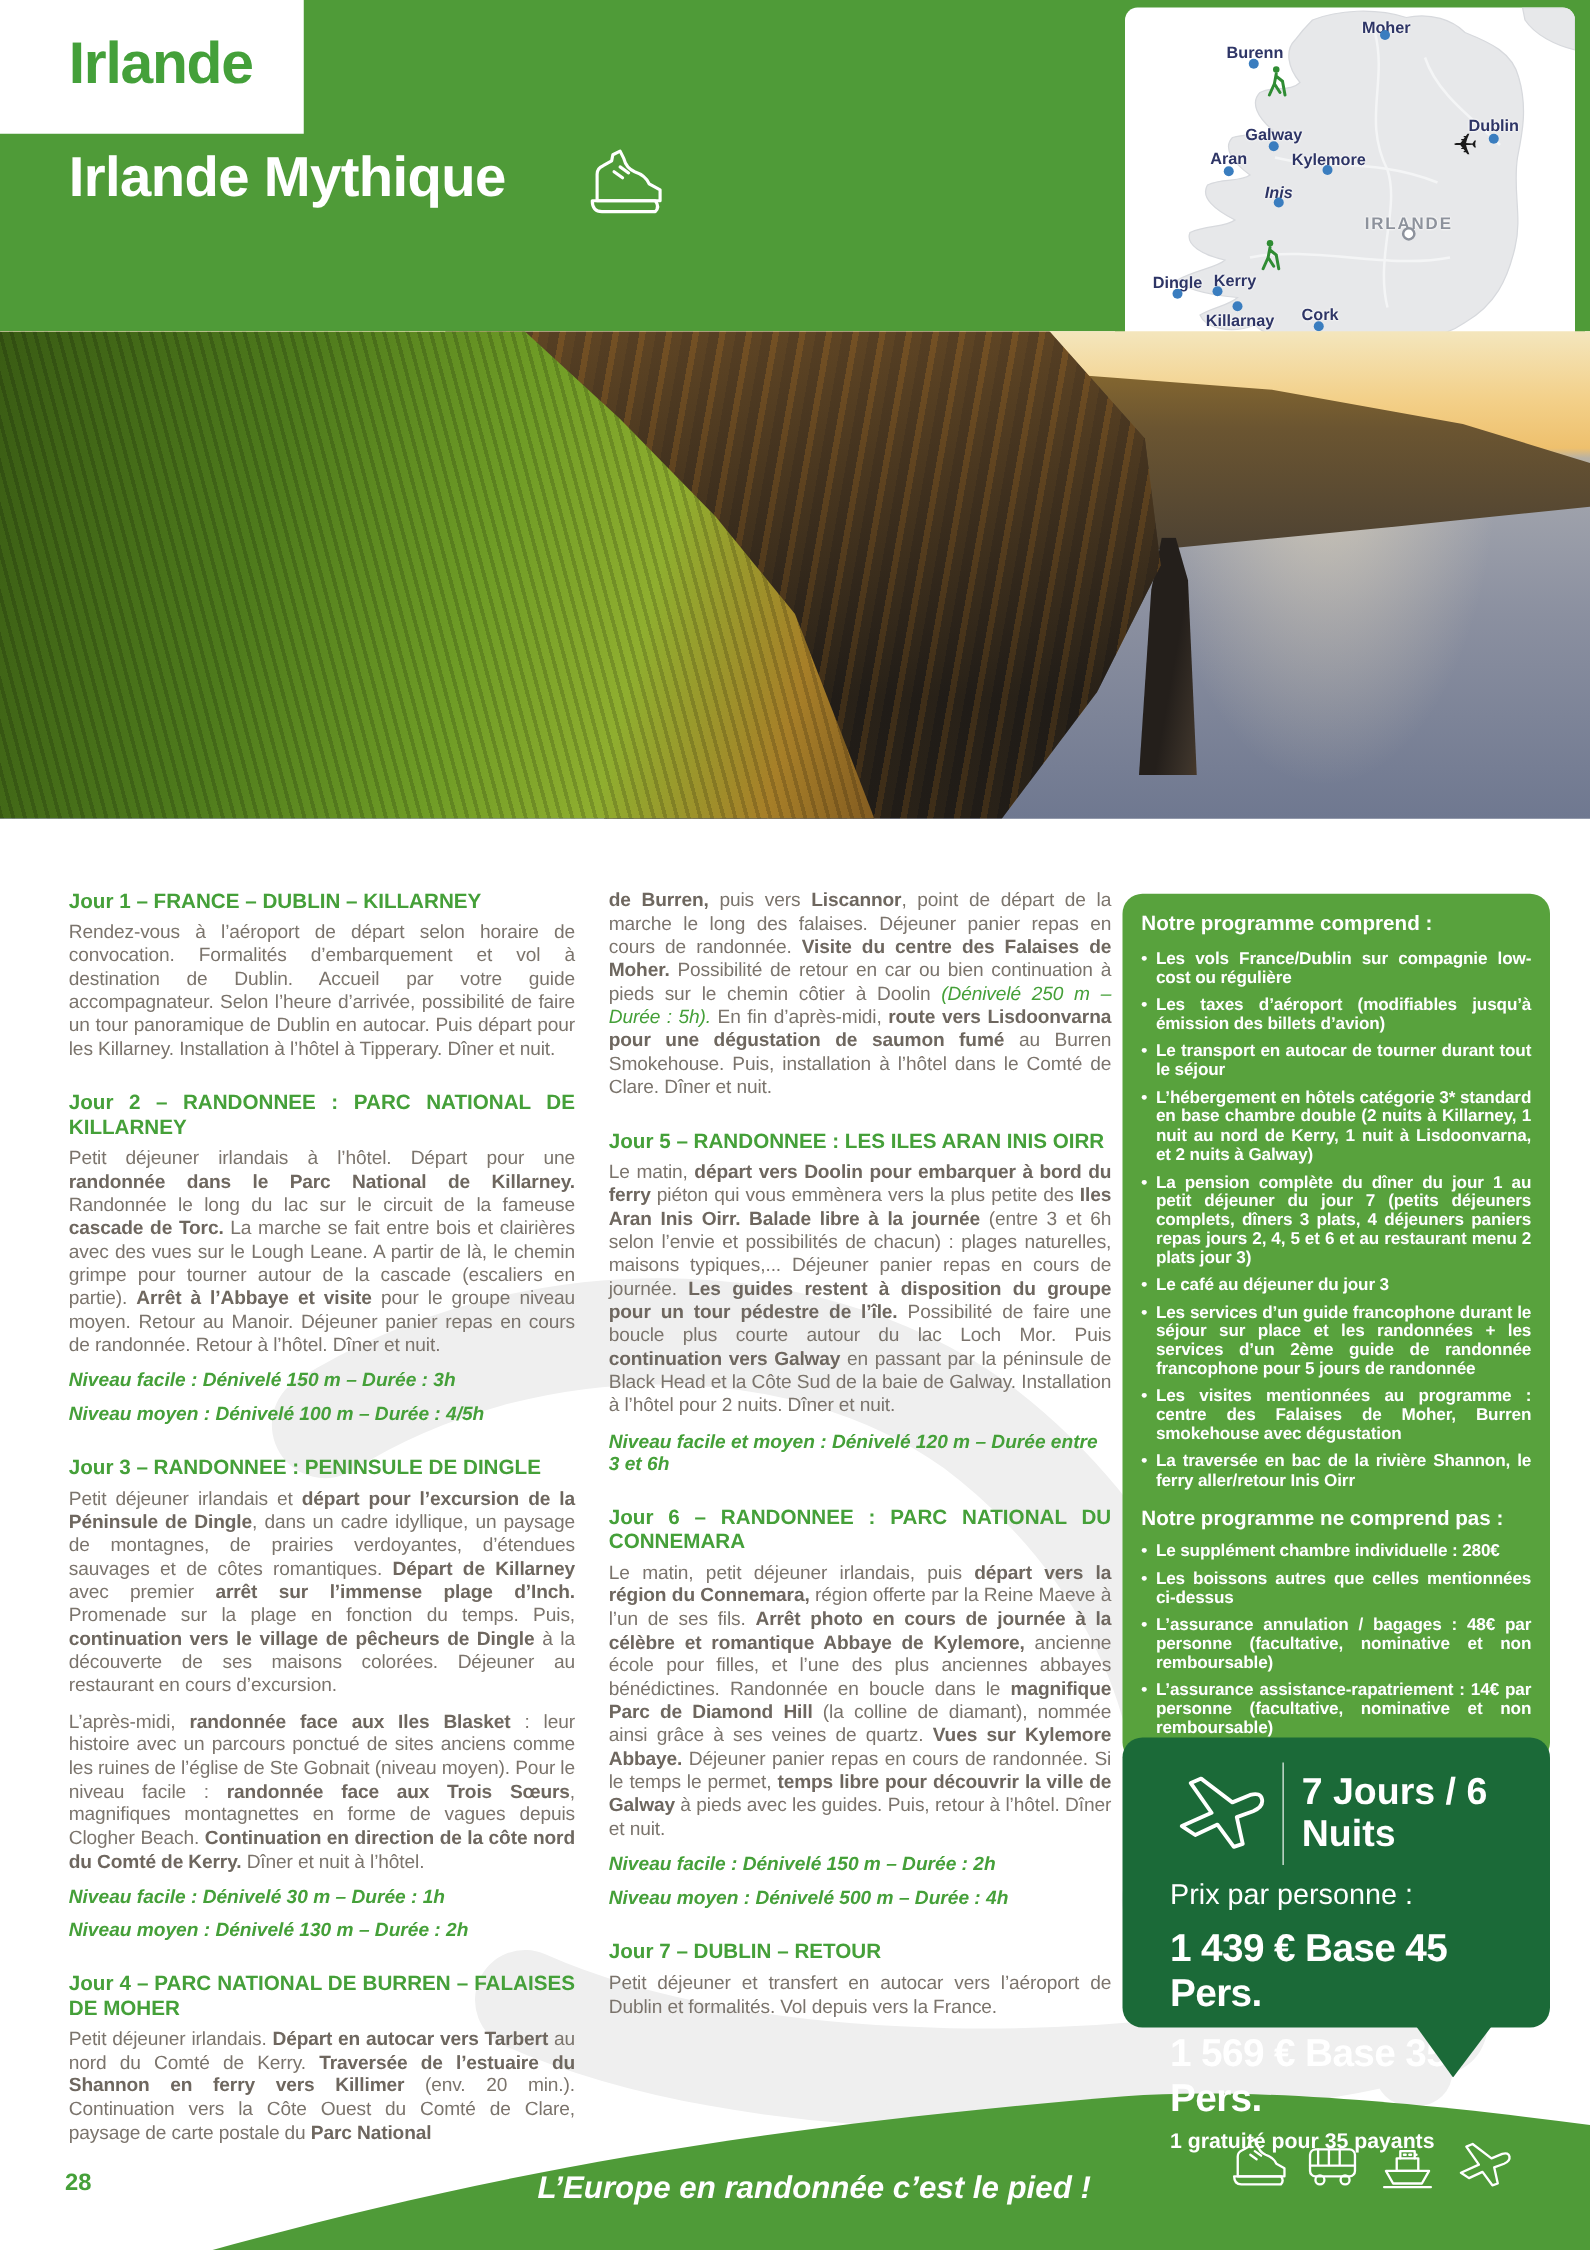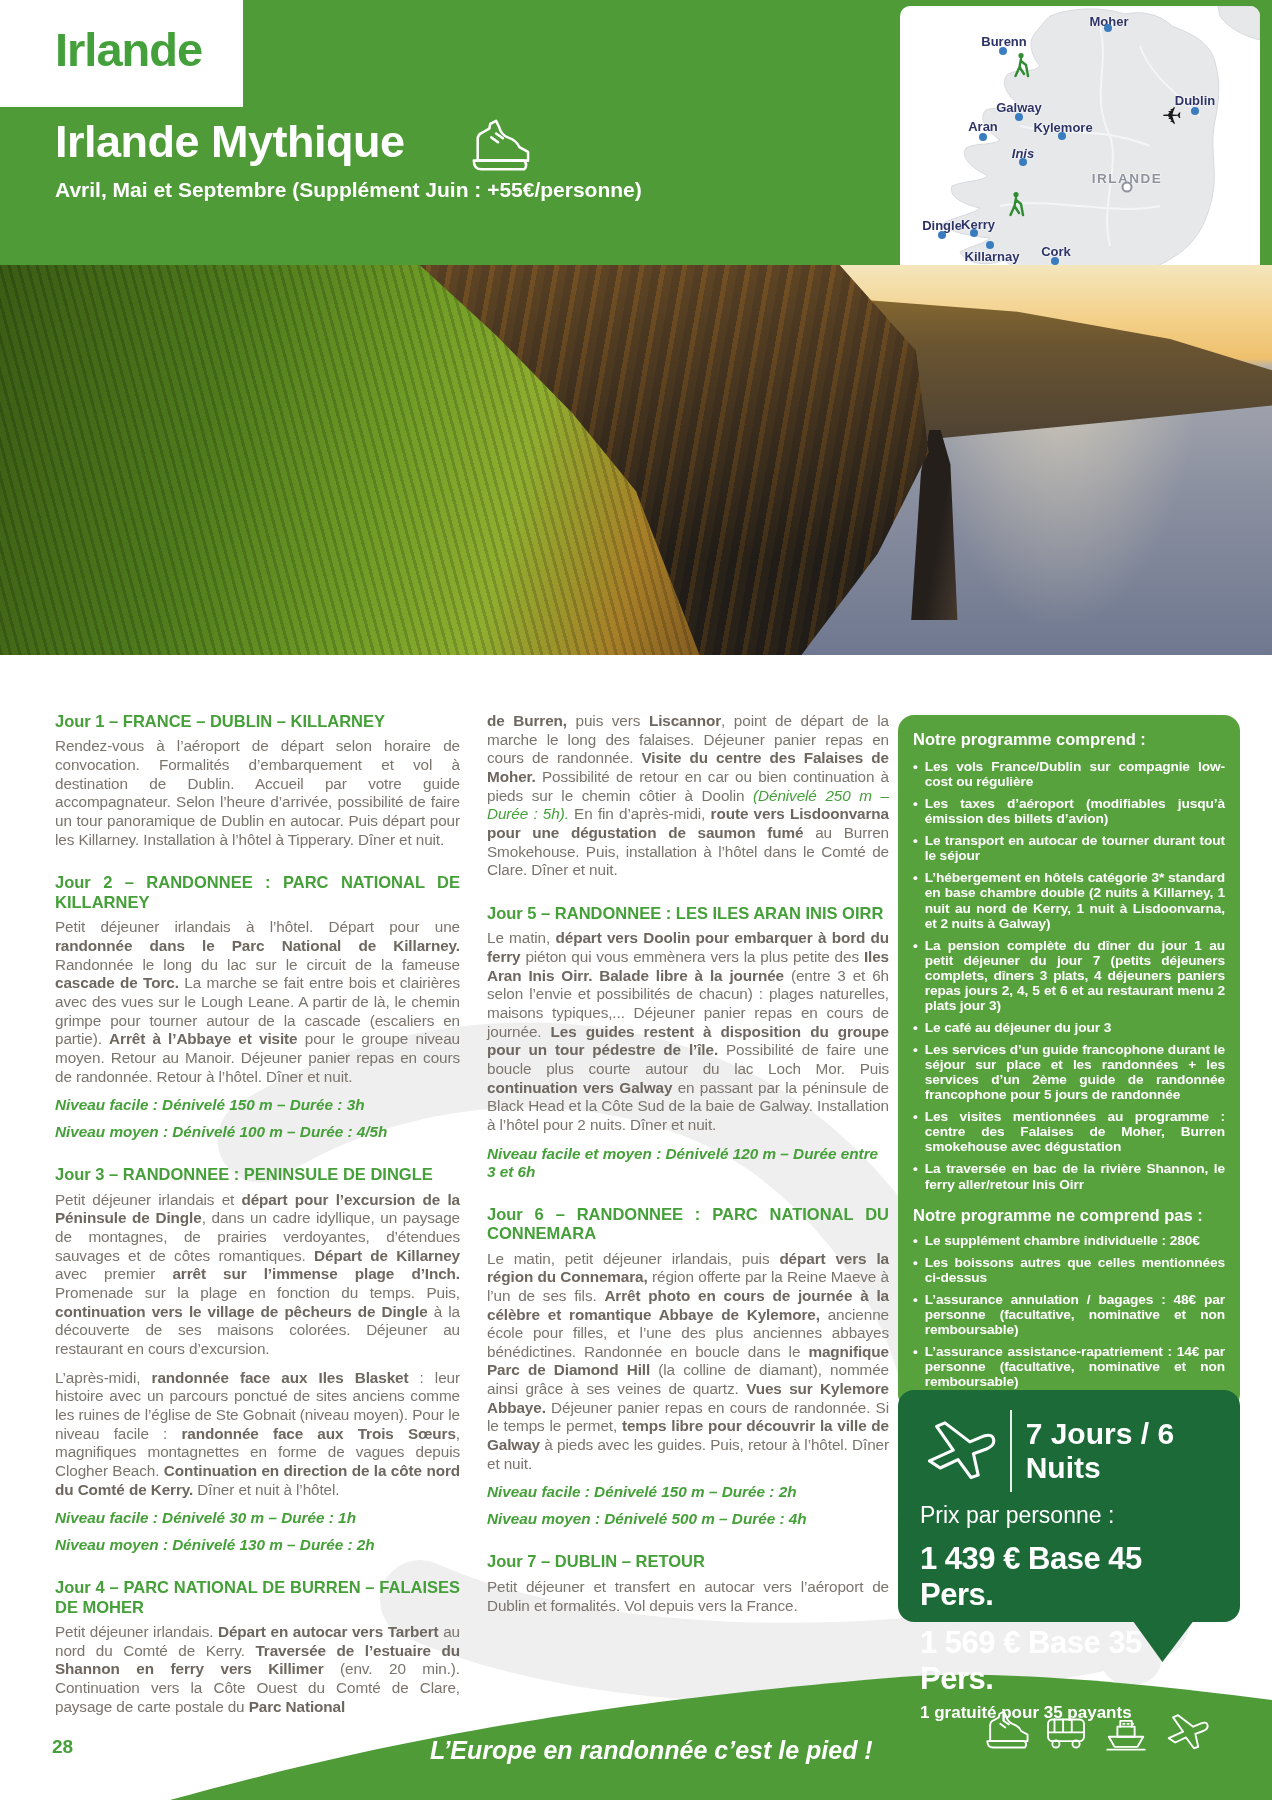--- a/index.html
+++ b/index.html
@@ -71,21 +71,21 @@
   .inc-box{position:absolute;left:898px;top:715px;width:342px;box-sizing:border-box;
            background:#58a23d;border-radius:16px;padding:13px 15px 14px;color:#ffffff;z-index:2;}
   .box-h{font-size:16.5px;font-weight:700;margin:2px 0 10px;}
   .box-h2{font-size:16.5px;font-weight:700;margin:14px 0 8px;}
   .bullet{display:flex;gap:7px;font-weight:700;font-size:13.7px;line-height:1.1;margin:0 0 7px;
           text-align:justify;letter-spacing:-0.1px;}
   .bmark{flex:0 0 auto;}
 
   
   .price-box{position:absolute;left:898px;top:1390px;width:342px;height:232px;box-sizing:border-box;
-             background:#1b6a38;border-radius:16px;color:#ffffff;z-index:2;padding:18px 22px;}
+             background:#1b6a38;border-radius:16px;color:#ffffff;z-index:2;padding:18px 38px;}
   .price-top{display:flex;align-items:center;gap:14px;height:86px;}
   .p-divider{width:2px;height:82px;background:#ffffff;opacity:0.9;}
   .duration{font-size:30px;font-weight:700;}
   .price-label{font-size:23px;font-weight:400;margin-top:8px;}
   .price-line{font-size:31px;font-weight:700;margin-top:12px;letter-spacing:-0.5px;}
   .price-note{font-size:17px;font-weight:700;margin-top:6px;}
   .price-tail{position:absolute;left:1125px;top:1620px;width:72px;height:42px;background:#1b6a38;
               clip-path:polygon(10% 0,96% 0,52% 100%);z-index:2;}
 
   
@@ -106,21 +106,20 @@
   <div class="corner"></div>
   <div class="country">Irlande</div>
   <div class="trip-title">Irlande Mythique</div>
   <span class="boot-hdr">
     <svg viewBox="0 0 64 60" fill="none" stroke="#ffffff" stroke-width="2.6" stroke-linejoin="round" stroke-linecap="round">
       <path d="M10 44 V22 q0-5 5-7 l7-4 1-5 6-3 3 6 q2 8 9 11 q9 3 12 10 l9 5 v9 z"></path>
       <path d="M24 20 l7 5 M29 16 l7 5"></path>
       <path d="M6 44 h52 q4 5 0 9 h-44 q-8 0-8-9 z"></path>
     </svg>
   </span>
-  <div class="subtitle">Avril, Mai et Septembre (Supplément Juin : +55€/personne)</div>
 
   <div class="map-wrap">
     <div class="map-inner" id="map-inner">
       <svg width="360" height="296" viewBox="0 0 360 296" style="position:absolute;left:0;top:0;">
         <path d="M318,0 L360,0 L360,34 C344,30 328,22 320,10 Z" fill="#e7e8ea" stroke="#d7d9dd"></path>
         <path d="M150,10 C170,2 200,0 225,8 C245,4 262,10 272,20 C292,28 310,36 315,56
                  C322,80 318,100 314,120 C310,146 318,168 312,192 C306,218 296,238 272,252
                  C252,266 220,270 196,262 C180,272 160,266 148,260 C132,270 112,262 104,254
                  C84,262 64,256 60,246 C70,240 84,238 90,232 C70,230 48,226 42,218
                  C56,210 74,208 80,202 C62,198 48,190 52,180 C66,174 80,176 88,170
@@ -152,21 +151,21 @@
         <div class="map-label" style="left: 295px; top: 87px;">Dublin</div>
         <div class="map-dot" style="left: 295px; top: 105px;"></div>
         <div class="map-label" style="left: 83px; top: 113px;">Aran</div>
         <div class="map-dot" style="left: 83px; top: 131px;"></div>
         <div class="map-label" style="left: 163px; top: 114px;">Kylemore</div>
         <div class="map-dot" style="left: 162px; top: 130px;"></div>
         <div class="map-label" style="left: 123px; top: 140px; font-style: italic;">Inis</div>
         <div class="map-dot" style="left: 123px; top: 156px;"></div>
         <div class="map-label" style="left: 42px; top: 212px;">Dingle</div>
         <div class="map-dot" style="left: 42px; top: 229px;"></div>
-        <div class="map-label" style="left: 78px; top: 211px;">Kerry</div>
+        <div class="map-label" style="left: 88px; top: 211px;">Kerry</div>
         <div class="map-dot" style="left: 74px; top: 227px;"></div>
         <div class="map-label" style="left: 92px; top: 243px;">Killarnay</div>
         <div class="map-dot" style="left: 90px; top: 239px;"></div>
         <div class="map-label" style="left: 156px; top: 238px;">Cork</div>
         <div class="map-dot" style="left: 155px; top: 255px;"></div>
         <div class="map-label muted" style="left: 227px; top: 165px;">IRLANDE</div>
         <div class="map-dot muted" style="left: 227px; top: 181px;"></div>
       </div>
   </div>
 

